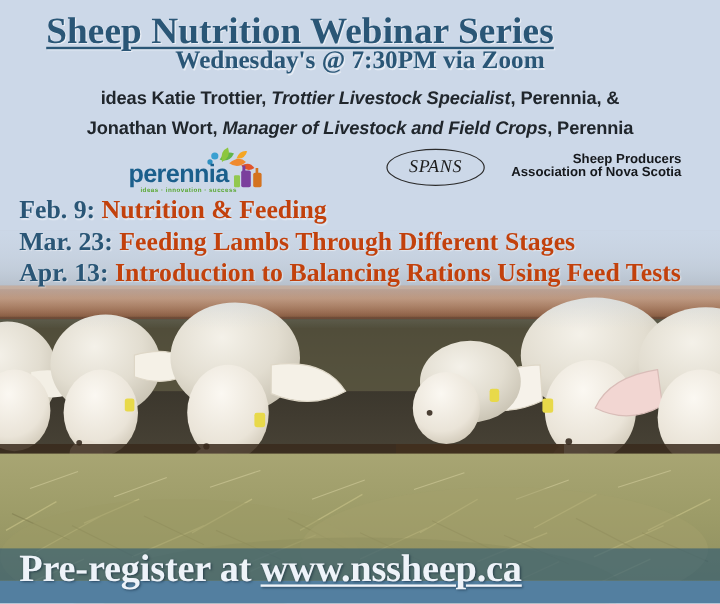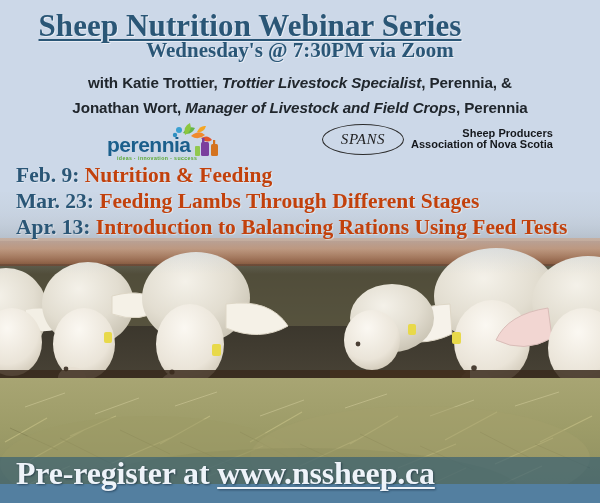--- a/index.html
+++ b/index.html
@@ -55,21 +55,21 @@
   }
   .presenter.l1{top:74px;}
   .presenter.l2{top:99px;}
   .presenter i{font-style:italic;}
 
   
   .logos{
     position:absolute;left:0;top:118px;width:600px;height:46px;
   }
   .perennia{position:absolute;left:105px;top:4px;width:120px;height:40px;}
-  .spans{position:absolute;left:322px;top:4px;height:34px;display:flex;align-items:center;gap:7px;}
+  .spans{position:absolute;left:322px;top:4px;height:34px;display:flex;align-items:center;gap:22px;}
   .spans-oval{
     width:80px;height:29px;border:1.4px solid #2b2b2b;border-radius:50%;
     display:flex;align-items:center;justify-content:center;
     font-family:"Liberation Serif", serif;font-style:italic;
     font-size:15px;letter-spacing:.6px;color:#1d1d1d;
     background:transparent;
   }
   .spans-text{
     font-family:"Liberation Sans", sans-serif;font-weight:bold;
     font-size:11px;line-height:11.5px;color:#15181c;white-space:nowrap;text-align:right;
@@ -227,21 +227,21 @@
       <ellipse cx="420" cy="266" rx="170" ry="52" fill="#a3a06c" opacity=".5"></ellipse>
       <ellipse cx="300" cy="300" rx="220" ry="44" fill="#8f8d5e" opacity=".45"></ellipse>
     </svg>
     <div class="photo-fade"></div>
   </div>
 
   <div class="title">Sheep Nutrition Webinar Series</div>
   <div class="subtitle">Wednesday's @ 7:30PM via Zoom</div>
 
   <div class="presenter l1">
-    <span>with Katie Trottier, </span><i>Trottier Livestock Specialist</i><span>, Perennia, &amp;</span>
+    <span>ideas Katie Trottier, </span><i>Trottier Livestock Specialist</i><span>, Perennia, &amp;</span>
   </div>
   <div class="presenter l2">
     <span>Jonathan Wort, </span><i>Manager of Livestock and Field Crops</i><span>, Perennia</span>
   </div>
 
   <div class="logos">
 
     <div class="perennia">
       <svg viewBox="0 0 120 40" aria-hidden="true" style="width:120px;height:40px;">
 

